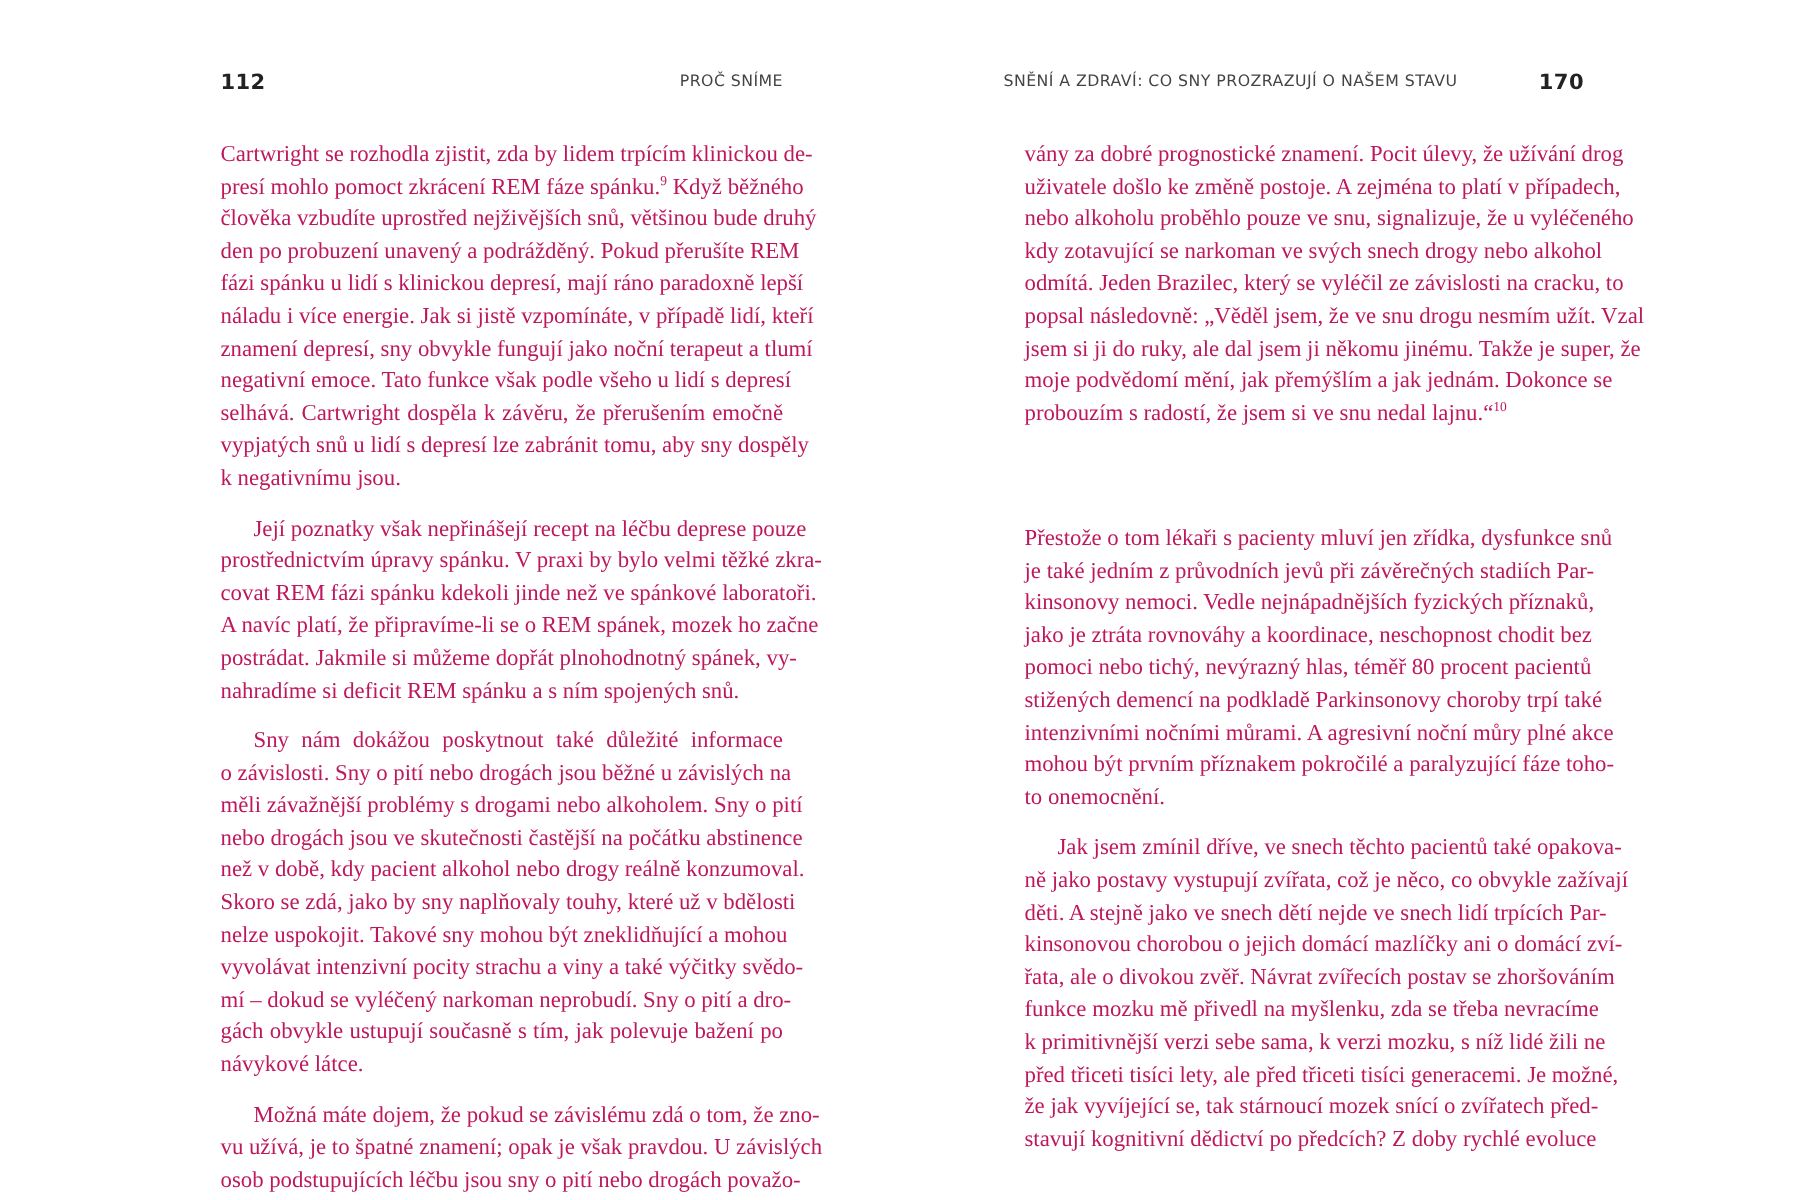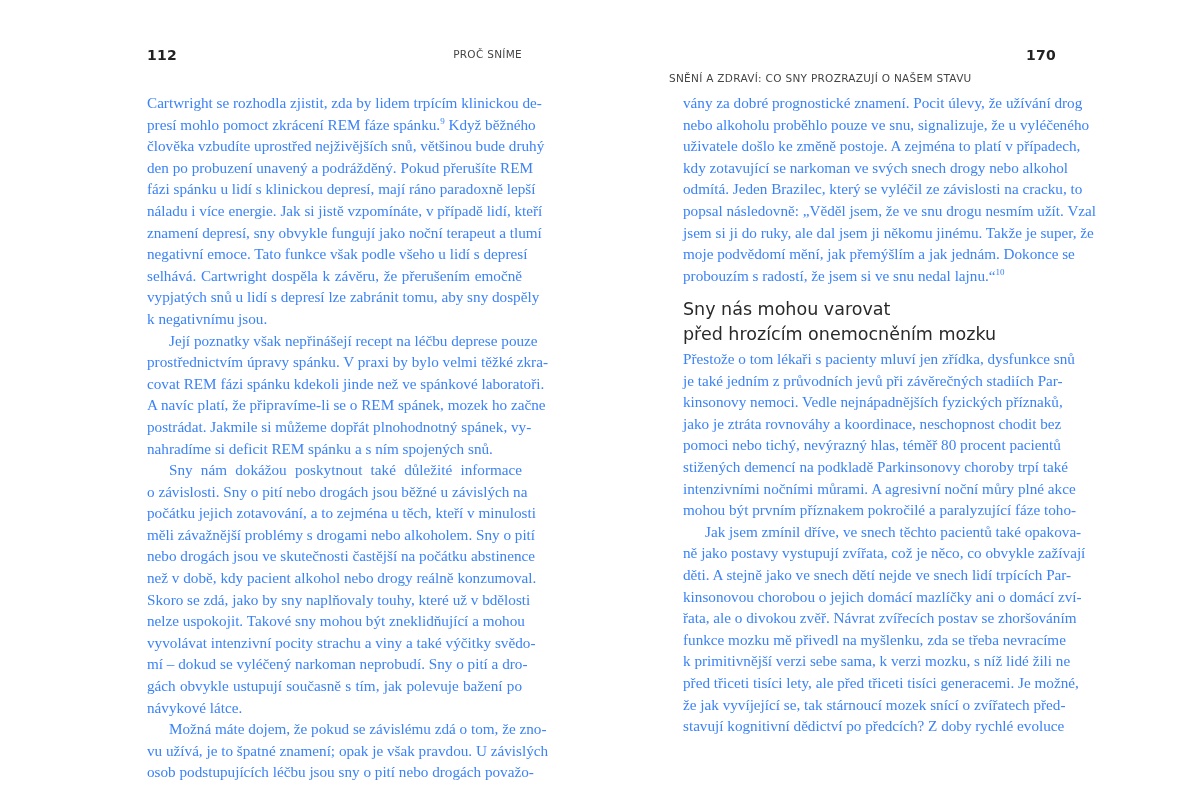--- a/index.html
+++ b/index.html
@@ -12,31 +12,31 @@
   .page.right { left: 683px; width: 373px; }
   .header {
     position: absolute; top: 47px; left: 0; right: 0; height: 16px;
     font-family: "DejaVu Sans", sans-serif; font-size: 10.5px; letter-spacing: 0.3px; color: #444;
   }
   .header .num { position: absolute; top: 0; font-weight: bold; color: #222; font-size: 14px; }
   .header .title { position: absolute; top: 1px; text-align: right; }
   .left .header .num { left: 0; }
   .left .header .title { right: 0; }
   .right .header .num { right: 0; }
-  .right .header .title { left: -14px; margin-top: 24px; }
+  .right .header .title { left: -14px; }
   .body {
     position: absolute; left: 0; right: 0;
     font-family: "Liberation Serif", "DejaVu Serif", serif; font-size: 15.2px; line-height: 21.6px;
-    text-align: justify; color: #3b82f6;
+    text-align: justify; color: #be185d;
   }
   .left .body { top: 92px; }
   .right .body { top: 92px; }
   .line { display: block; white-space: nowrap; text-align-last: justify; height: 21.6px; }
   .line.last { text-align-last: left; }
-  .line.indent { padding-left: 22px; }
+  .line.indent { padding-left: 22px; margin-top: 12px; }
   sup { font-size: 9px; line-height: 0; vertical-align: 6px; }
   .heading {
     position: absolute; left: 0; right: 0; top: 282px;
     font-family: "DejaVu Sans", sans-serif; font-size: 17.5px; line-height: 25px; color: #2a2a2a; font-weight: normal;
   }
   .body2 { top: 348px !important; }
 </style>
 </head>
 <body>
 
@@ -63,21 +63,20 @@
         <span class="line indent">Její poznatky však nepřinášejí recept na léčbu deprese pouze</span>
         <span class="line">prostřednictvím úpravy spánku. V praxi by bylo velmi těžké zkra-</span>
         <span class="line">covat REM fázi spánku kdekoli jinde než ve spánkové laboratoři.</span>
         <span class="line">A navíc platí, že připravíme-li se o REM spánek, mozek ho začne</span>
         <span class="line">postrádat. Jakmile si můžeme dopřát plnohodnotný spánek, vy-</span>
         <span class="line last">nahradíme si deficit REM spánku a s ním spojených snů.</span>
       </div>
       <div>
         <span class="line indent">Sny nám dokážou poskytnout také důležité informace</span>
         <span class="line">o závislosti. Sny o pití nebo drogách jsou běžné u závislých na</span>
-        <span class="line">počátku jejich zotavování, a to zejména u těch, kteří v minulosti</span>
         <span class="line">měli závažnější problémy s drogami nebo alkoholem. Sny o pití</span>
         <span class="line">nebo drogách jsou ve skutečnosti častější na počátku abstinence</span>
         <span class="line">než v době, kdy pacient alkohol nebo drogy reálně konzumoval.</span>
         <span class="line">Skoro se zdá, jako by sny naplňovaly touhy, které už v bdělosti</span>
         <span class="line">nelze uspokojit. Takové sny mohou být zneklidňující a mohou</span>
         <span class="line">vyvolávat intenzivní pocity strachu a viny a také výčitky svědo-</span>
         <span class="line">mí – dokud se vyléčený narkoman neprobudí. Sny o pití a dro-</span>
         <span class="line">gách obvykle ustupují současně s tím, jak polevuje bažení po</span>
         <span class="line last">návykové látce.</span>
       </div>
@@ -89,43 +88,40 @@
     </div>
 </div>
 
 <div class="page right">
   <div class="header">
     <span class="title">SNĚNÍ A ZDRAVÍ: CO SNY PROZRAZUJÍ O NAŠEM STAVU</span>
     <span class="num">170</span>
   </div>
   <div class="body" id="right-top">
       <span class="line">vány za dobré prognostické znamení. Pocit úlevy, že užívání drog</span>
+      <span class="line">uživatele došlo ke změně postoje. A zejména to platí v případech,</span>
       <span class="line">nebo alkoholu proběhlo pouze ve snu, signalizuje, že u vyléčeného</span>
-      <span class="line">uživatele došlo ke změně postoje. A zejména to platí v případech,</span>
       <span class="line">kdy zotavující se narkoman ve svých snech drogy nebo alkohol</span>
       <span class="line">odmítá. Jeden Brazilec, který se vyléčil ze závislosti na cracku, to</span>
       <span class="line">popsal následovně: „Věděl jsem, že ve snu drogu nesmím užít. Vzal</span>
       <span class="line">jsem si ji do ruky, ale dal jsem ji někomu jinému. Takže je super, že</span>
       <span class="line">moje podvědomí mění, jak přemýšlím a jak jednám. Dokonce se</span>
       <span class="line last">probouzím s radostí, že jsem si ve snu nedal lajnu.“<sup>10</sup></span>
     </div>
-  <h2 class="heading">
-    <span style="display:block">Sny nás mohou varovat</span>
-    <span style="display:block">před hrozícím onemocněním mozku</span>
-  </h2>
   <div class="body body2" id="right-body">
       <div>
         <span class="line">Přestože o tom lékaři s pacienty mluví jen zřídka, dysfunkce snů</span>
         <span class="line">je také jedním z průvodních jevů při závěrečných stadiích Par-</span>
         <span class="line">kinsonovy nemoci. Vedle nejnápadnějších fyzických příznaků,</span>
         <span class="line">jako je ztráta rovnováhy a koordinace, neschopnost chodit bez</span>
         <span class="line">pomoci nebo tichý, nevýrazný hlas, téměř 80 procent pacientů</span>
         <span class="line">stižených demencí na podkladě Parkinsonovy choroby trpí také</span>
         <span class="line">intenzivními nočními můrami. A agresivní noční můry plné akce</span>
         <span class="line">mohou být prvním příznakem pokročilé a paralyzující fáze toho-</span>
+        <span class="line last">to onemocnění.</span>
       </div>
       <div>
         <span class="line indent">Jak jsem zmínil dříve, ve snech těchto pacientů také opakova-</span>
         <span class="line">ně jako postavy vystupují zvířata, což je něco, co obvykle zažívají</span>
         <span class="line">děti. A stejně jako ve snech dětí nejde ve snech lidí trpících Par-</span>
         <span class="line">kinsonovou chorobou o jejich domácí mazlíčky ani o domácí zví-</span>
         <span class="line">řata, ale o divokou zvěř. Návrat zvířecích postav se zhoršováním</span>
         <span class="line">funkce mozku mě přivedl na myšlenku, zda se třeba nevracíme</span>
         <span class="line">k primitivnější verzi sebe sama, k verzi mozku, s níž lidé žili ne</span>
         <span class="line">před třiceti tisíci lety, ale před třiceti tisíci generacemi. Je možné,</span>

